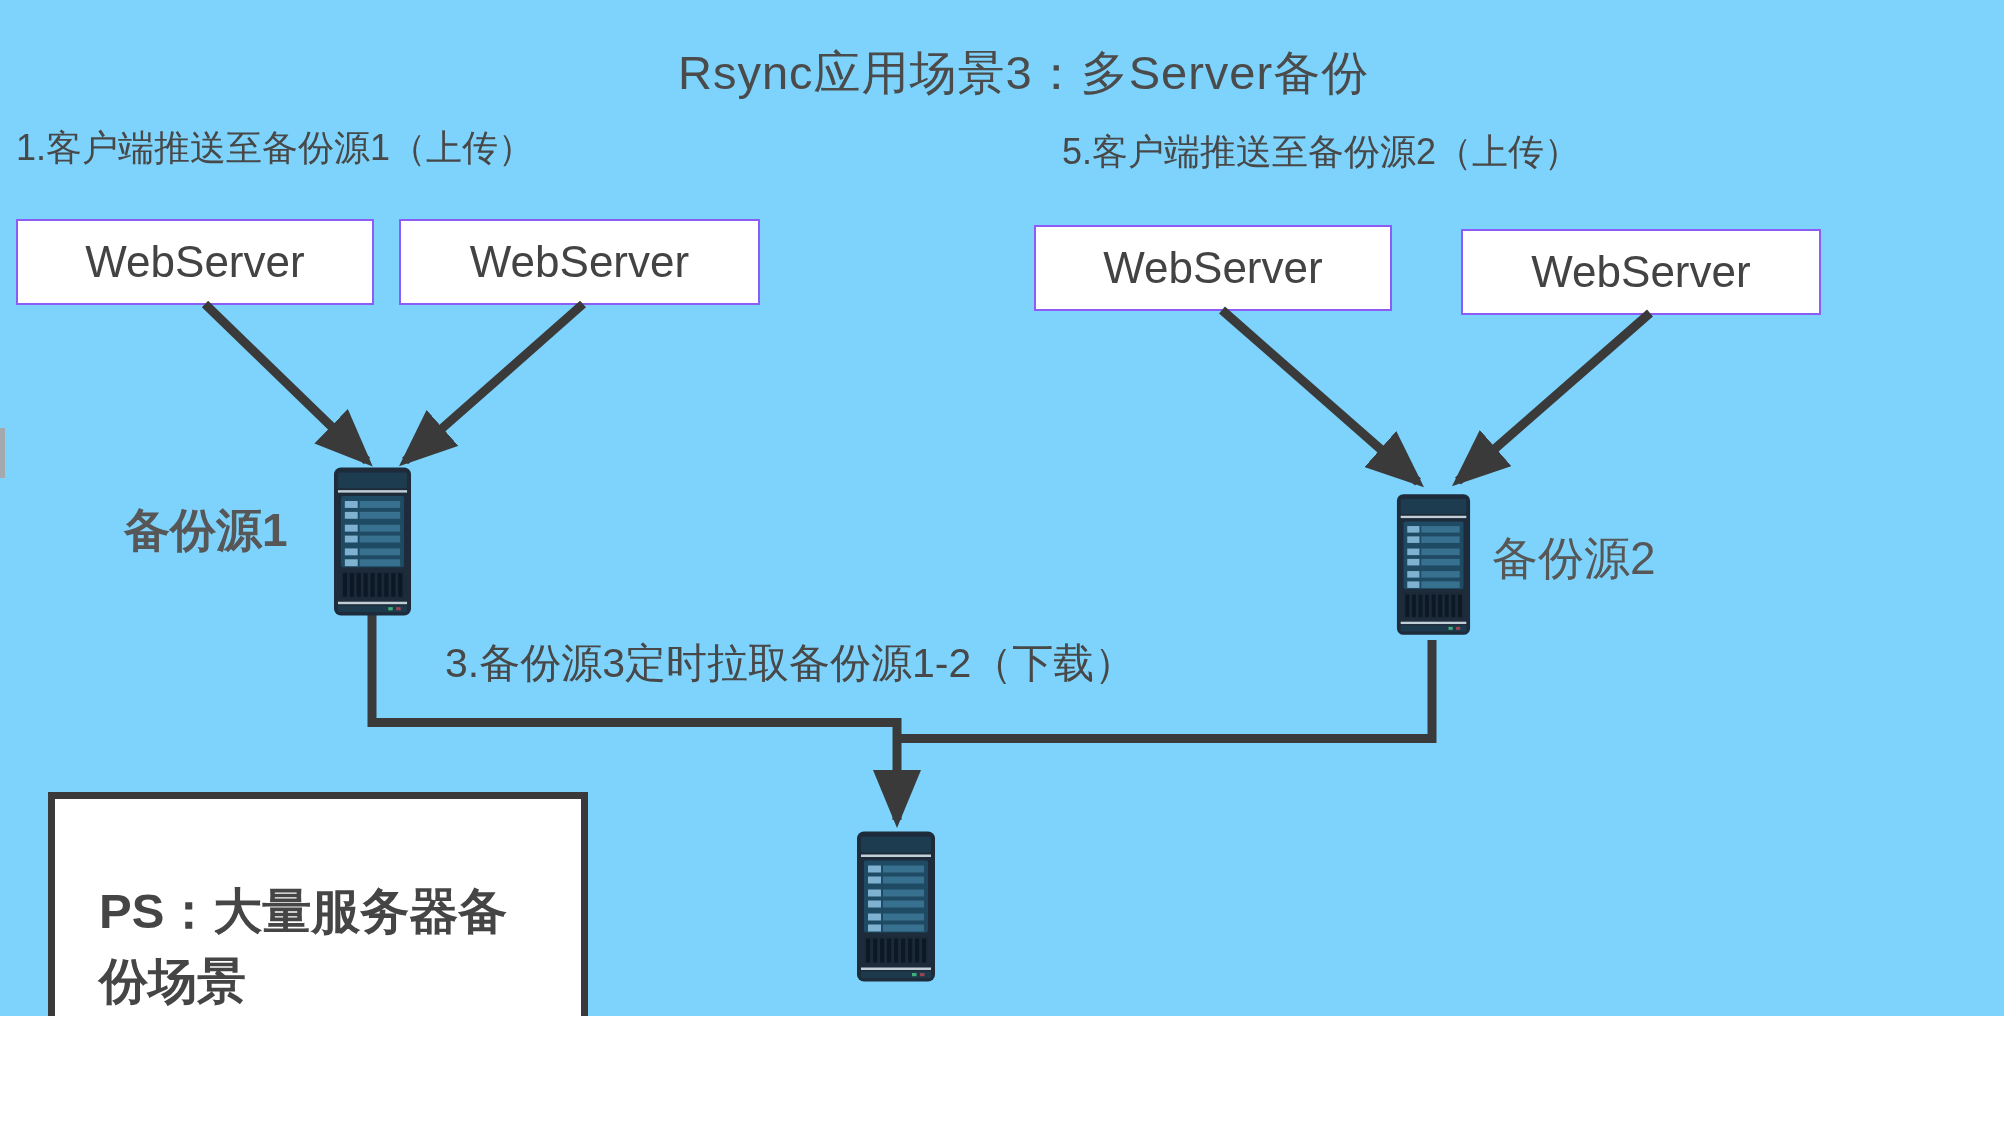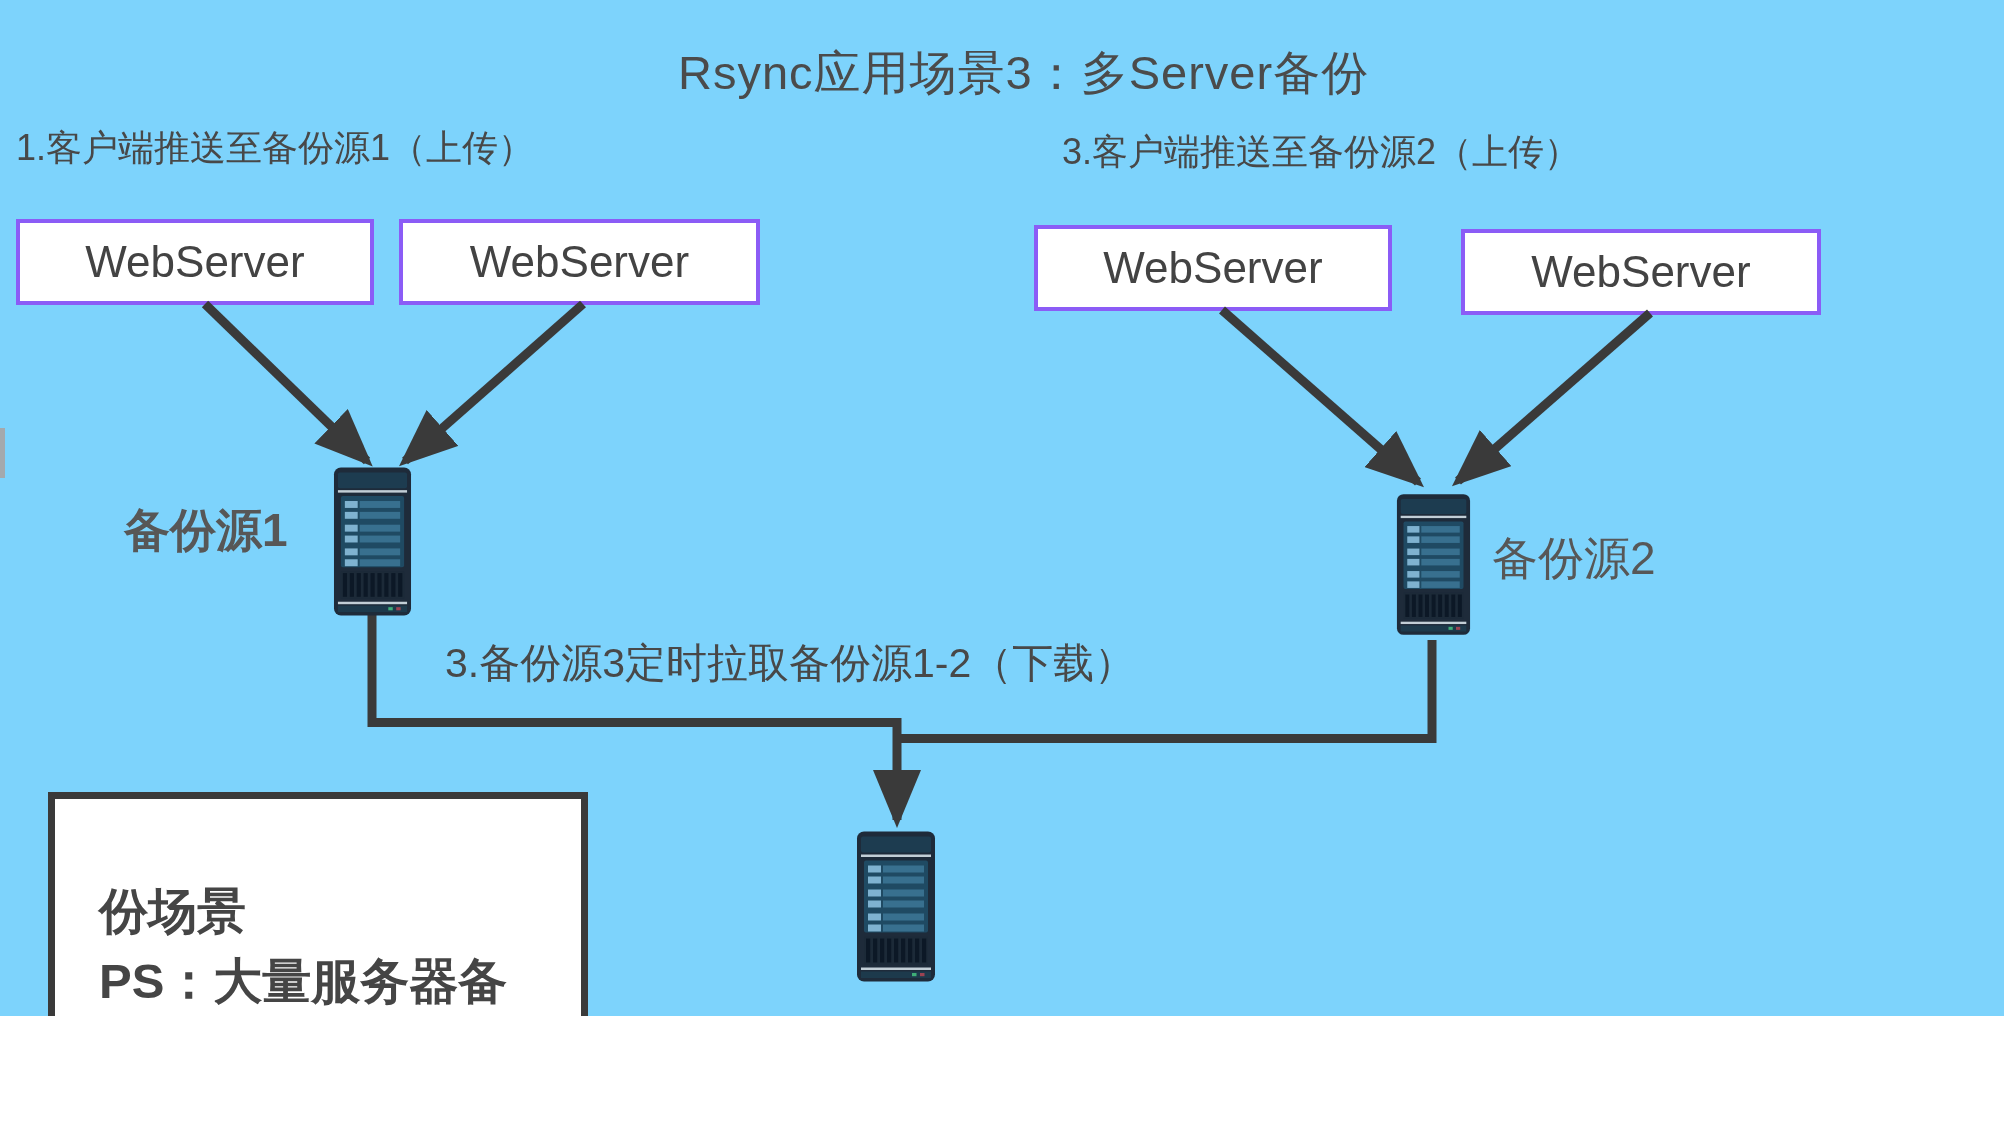--- a/index.html
+++ b/index.html
@@ -19,21 +19,21 @@
     letter-spacing: 1px;
     white-space: nowrap;
   }
   .caption {
     font-size: 36px;
     color: #484848;
     white-space: nowrap;
   }
   .webserver-box {
     box-sizing: border-box;
-    border: 4px solid #8b5cf6;
+    border: 2px solid #8b5cf6;
     background: #ffffff;
     display: flex;
     align-items: center;
     justify-content: center;
     font-size: 44px;
     color: #434343;
   }
   .srv-label {
     font-size: 46px;
     color: #575757;
@@ -58,21 +58,21 @@
   .edge-artifact { background: #a4a9ad; }
 </style>
 </head>
 <body>
 
 <div id="canvas">
 
   <div class="abs title" style="left:678px; top:42px;">Rsync应用场景3：多Server备份</div>
 
   <div class="abs caption" style="left:16px; top:124px;">1.客户端推送至备份源1（上传）</div>
-  <div class="abs caption" style="left:1062px; top:128px;">3.客户端推送至备份源2（上传）</div>
+  <div class="abs caption" style="left:1062px; top:128px;">5.客户端推送至备份源2（上传）</div>
   <div class="abs caption" style="left:445px; top:636px; font-size:41px;">3.备份源3定时拉取备份源1-2（下载）</div>
 
   <div class="abs webserver-box" style="left:16px;  top:219px; width:358px; height:86px;">
     <span>WebServer</span>
   </div>
   <div class="abs webserver-box" style="left:399px; top:219px; width:361px; height:86px;">
     <span>WebServer</span>
   </div>
   <div class="abs webserver-box" style="left:1034px; top:225px; width:358px; height:86px;">
     <span>WebServer</span>
@@ -140,21 +140,21 @@
     <use href="#srv" x="1396" y="489" width="75" height="151"></use>
     <use href="#srv" x="856" y="829" width="80" height="155"></use>
   </svg>
 
   <div class="abs srv-label" style="left:124px; top:500px;font-weight:bold;">备份源1</div>
   <div class="abs srv-label" style="left:1492px; top:528px;">备份源2</div>
   <div class="abs srv-label" style="left:808px; top:1038px;text-align:center;">备份源3</div>
 
   <div class="abs ps-box" style="left:48px; top:792px; width:540px; height:280px;">
     <div class="ps-text">
+      <div>PS：大量服务器备</div>
       <div>份场景</div>
-      <div>PS：大量服务器备</div>
     </div>
   </div>
 
   <div class="abs edge-artifact" style="left:0px; top:428px; width:5px; height:50px;"></div>
   <div class="abs edge-artifact" style="left:762px; top:1132px; width:40px; height:10px; background:#b5b9bd;"></div>
 
 </div>
 
 </body></html>

